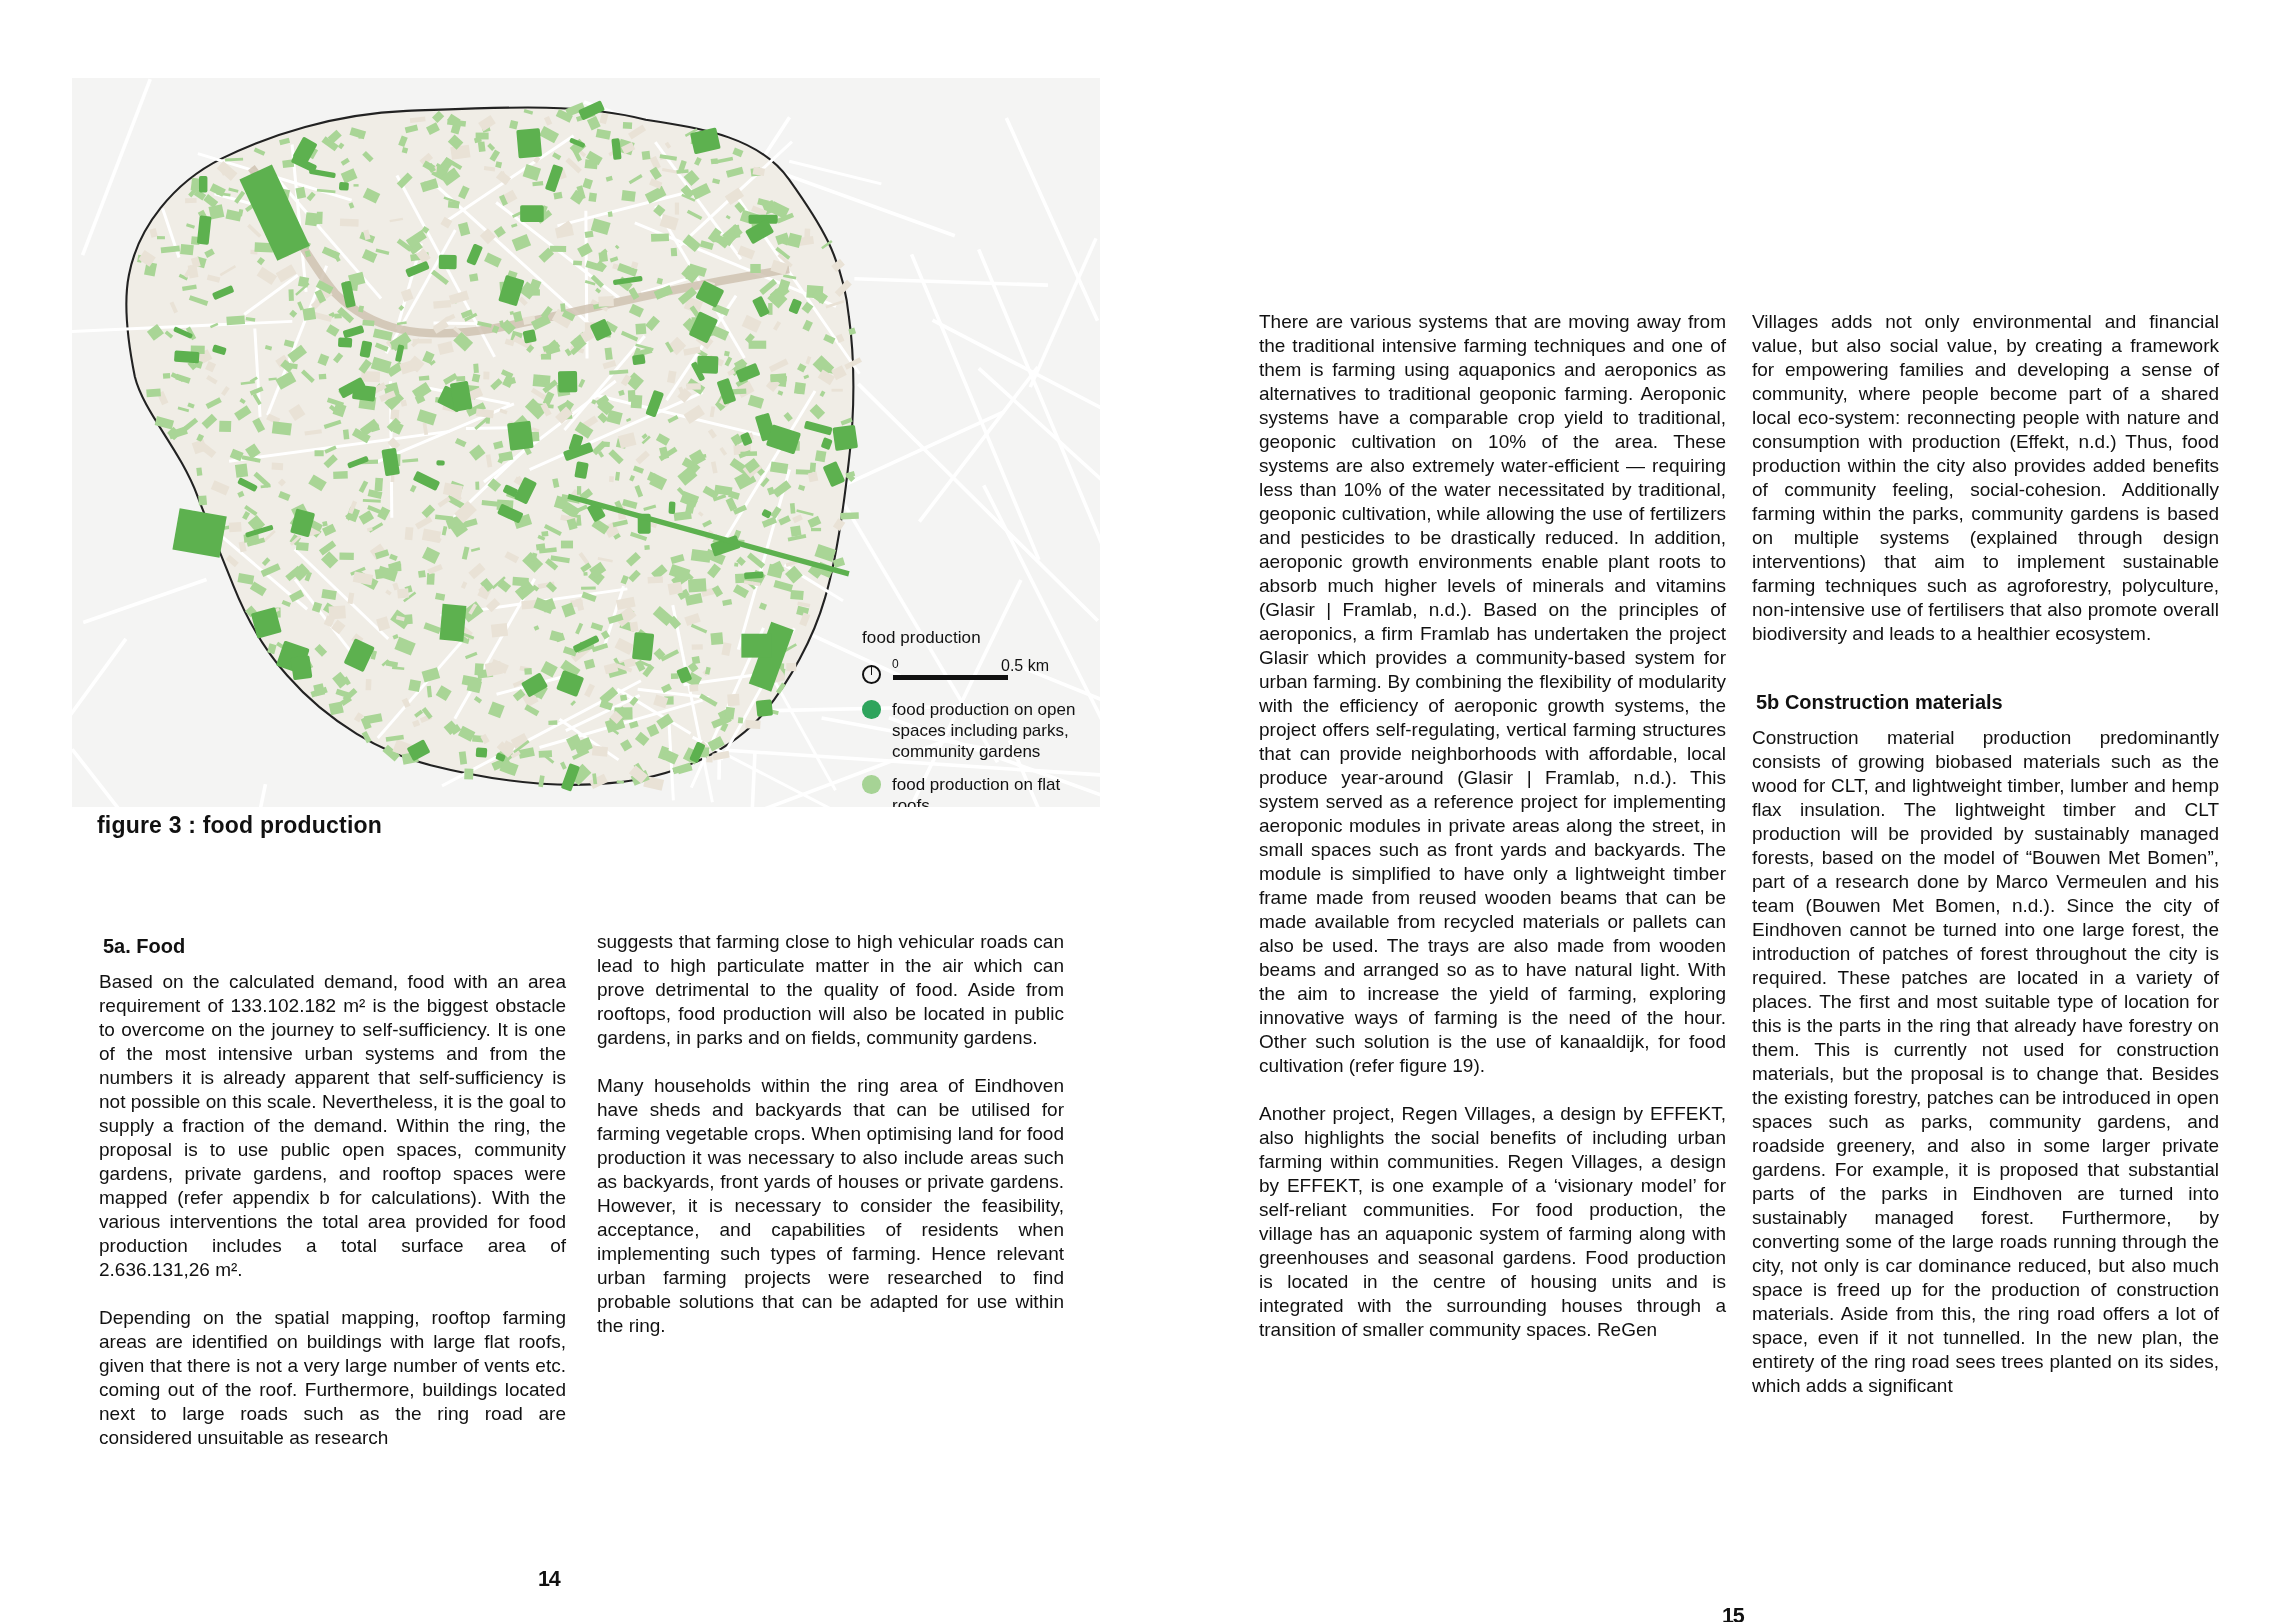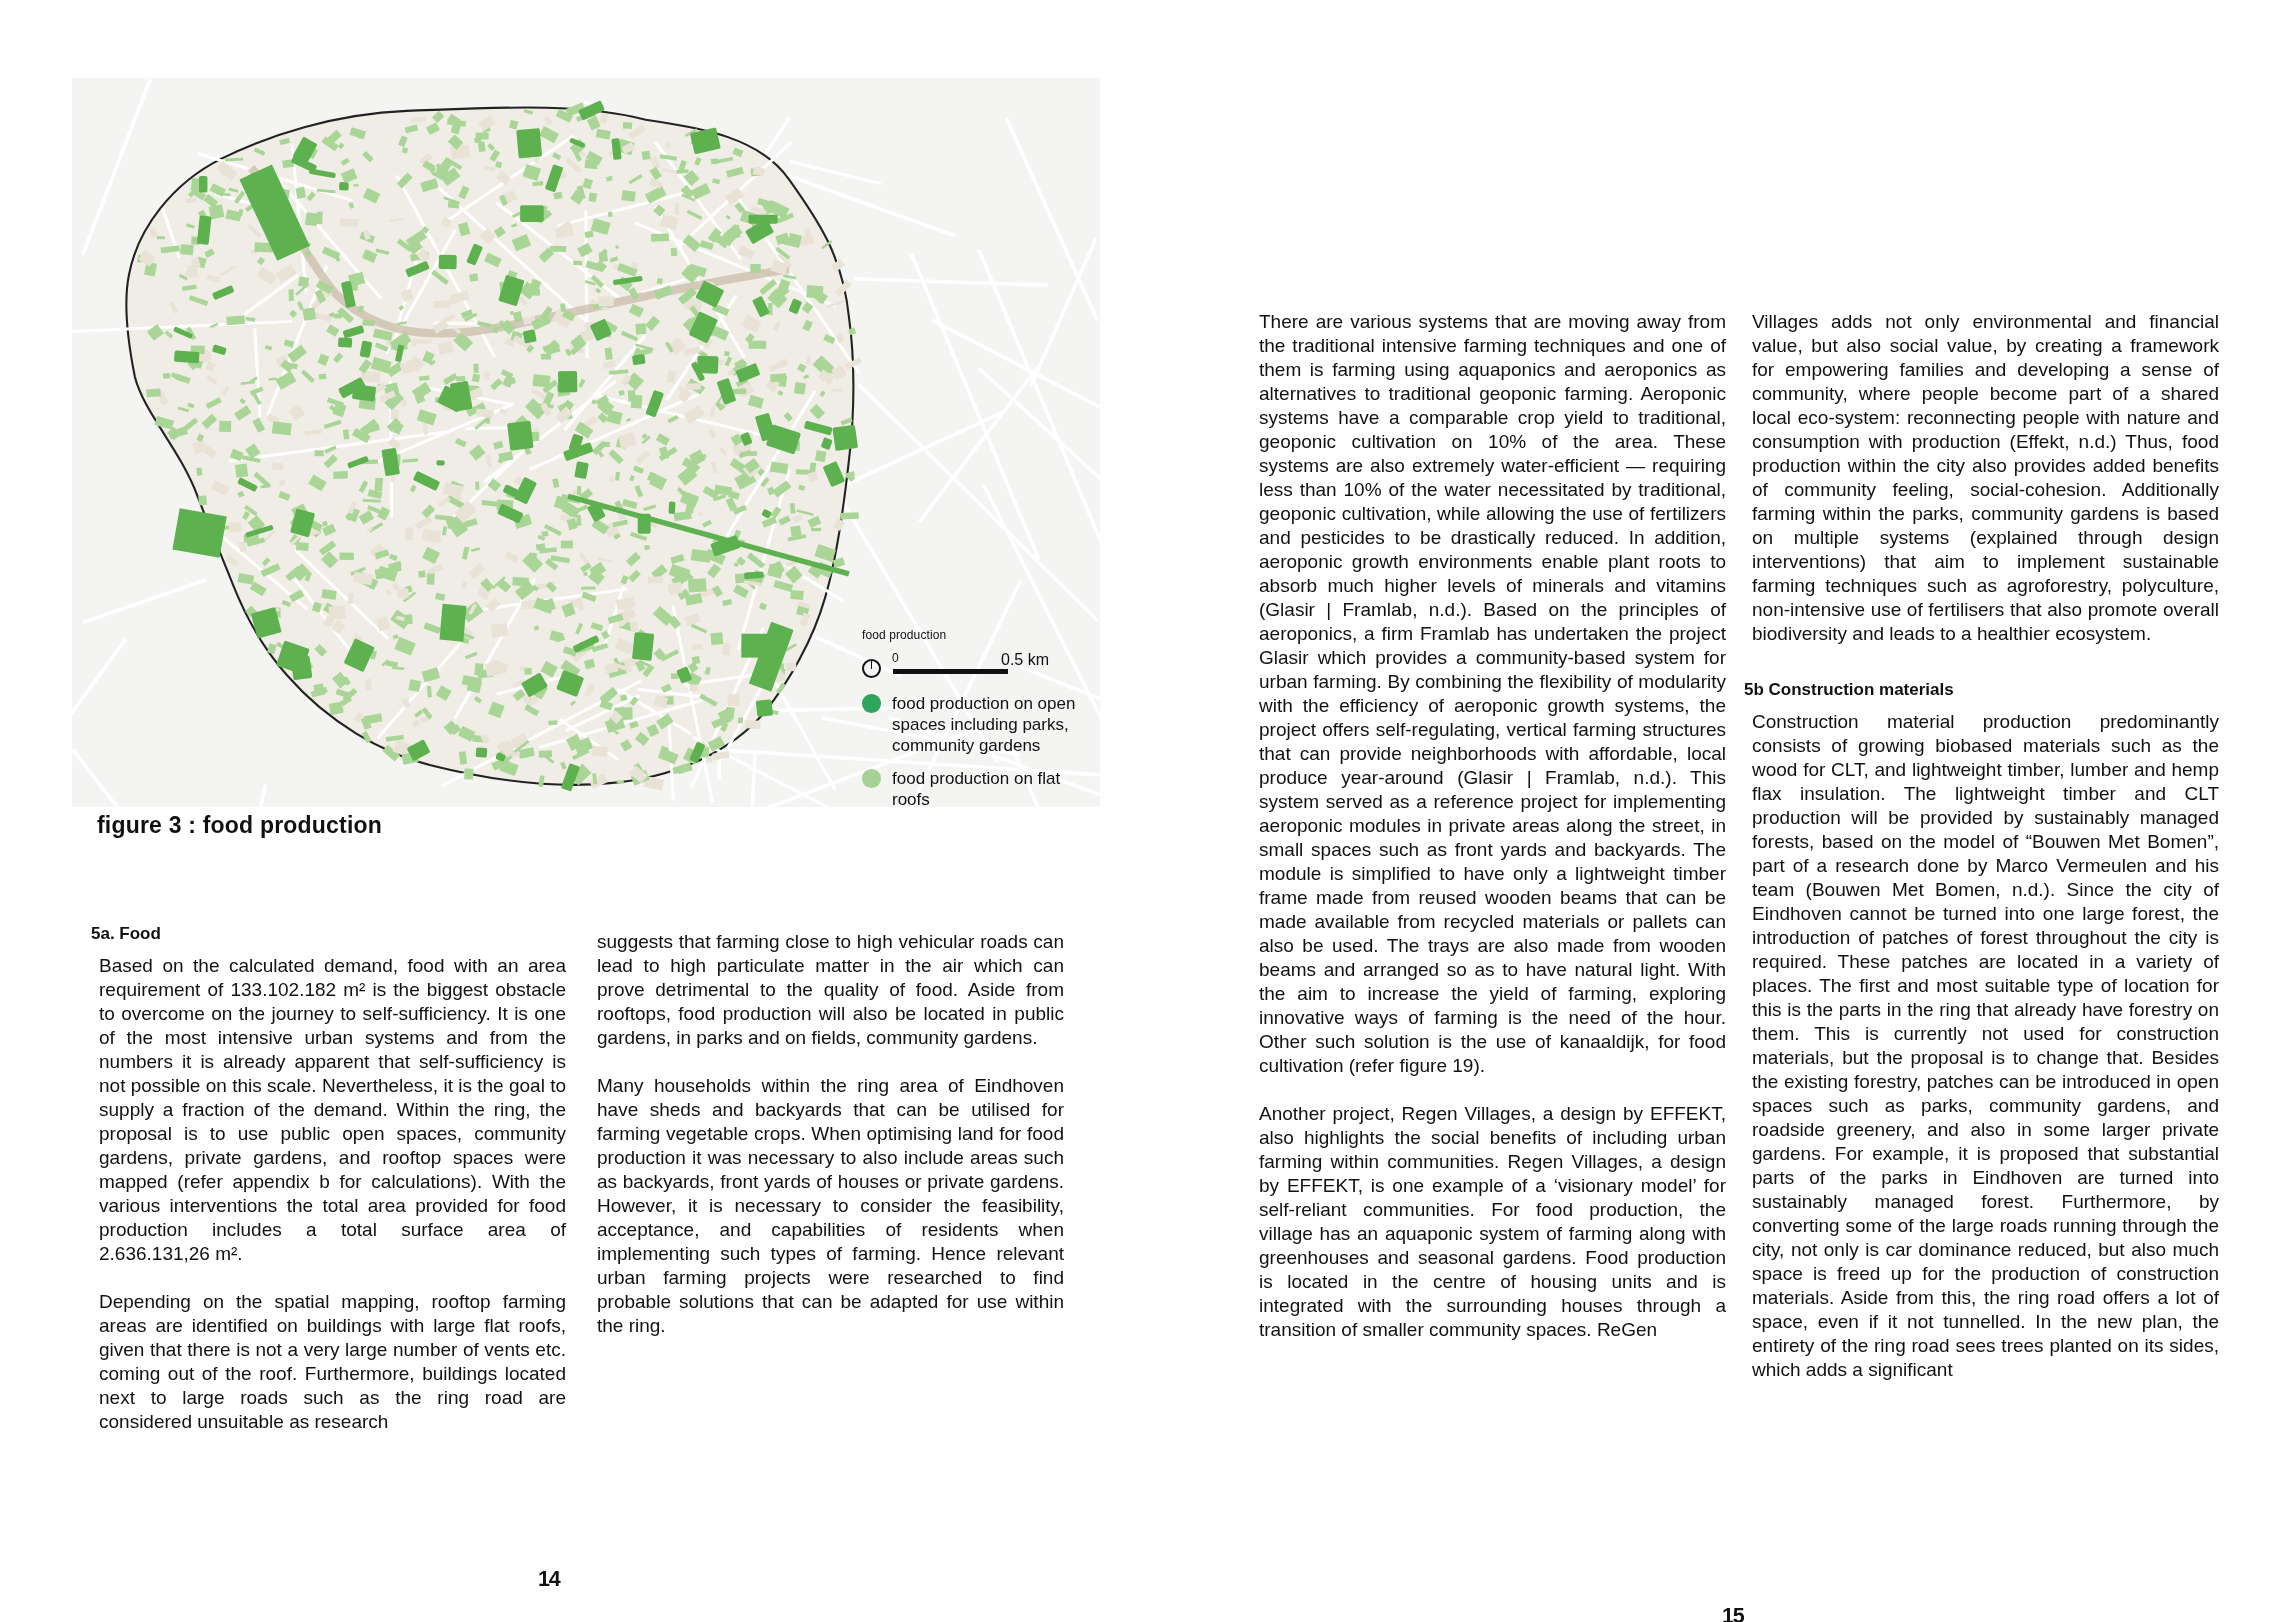--- a/index.html
+++ b/index.html
@@ -7,37 +7,37 @@
     body { position: relative; font-family: "Liberation Sans", "DejaVu Sans", sans-serif; color: #111; }
 
     .page { position: absolute; top: 0; height: 1623px; background: #fff; }
     .page-left { left: 0; width: 1148px; }
     .page-right { left: 1148px; width: 1148px; }
 
     
     .map-figure { position: absolute; left: 72px; top: 78px; width: 1028px; height: 729px; background: #f4f4f3; overflow: hidden; }
     .map-figure svg { position: absolute; left: 0; top: 0; width: 1028px; height: 729px; }
     .legend { position: absolute; left: 790px; top: 550px; width: 227px; color: #111; }
-    .legend-title { font-size: 12px; font-weight: 400; letter-spacing: 0.1px; margin-bottom: 13px; }
+    .legend-title { font-size: 17px; font-weight: 400; letter-spacing: 0.1px; margin-bottom: 13px; }
     .scale-row { position: relative; height: 38px; }
     .north-icon { position: absolute; left: 0; top: 3.6px; width: 19px; height: 19px; border: 2.1px solid #111; border-radius: 50%; }
     .north-icon::after { content: ""; position: absolute; left: 6.6px; top: -0.6px; width: 1.8px; height: 9px; background: #111; }
     .scale-zero { position: absolute; left: 30px; top: -3.6px; font-size: 12px; }
     .scale-max { position: absolute; left: 139px; top: -3.6px; font-size: 16px; }
     .scale-bar { position: absolute; left: 31px; top: 14.3px; width: 115px; height: 4.8px; background: #111; }
     .legend-item { position: relative; padding-left: 30px; font-size: 17px; line-height: 21px; margin-bottom: 12px; }
     .legend-swatch { position: absolute; left: 0; top: 1.2px; width: 18.5px; height: 18.5px; border-radius: 50%; }
 
     .figure-caption { position: absolute; left: 97px; top: 812px; font-size: 23px; font-weight: 700; letter-spacing: 0.2px; }
 
     
     .col { position: absolute; width: 483px; font-size: 19px; line-height: 24px; text-align: justify; color: #111; font-weight: 300; }
     .col p { margin: 8px; }
     .col p + p { margin-top: 24px; }
-    .col h2 { font-size: 17px; line-height: 24px; font-weight: 700; margin: 0; }
+    .col h2 { font-size: 20px; line-height: 24px; font-weight: 700; margin: 12px; }
     .col .gap { height: 24px; }
 
     .col-l1 { left: 91px; top: 922px; }
     .col-l2 { left: 589px; top: 922px; }
     .col-r1 { left: 1251px; top: 302px; }
     .col-r2 { left: 1744px; top: 302px; }
 
     .page-number { position: absolute; top: 1567px; font-size: 21.5px; font-weight: 700; letter-spacing: -1.2px; }
     .pn-left { left: 538px; }
     .pn-right { left: 1722px; margin-top: 37px; }

